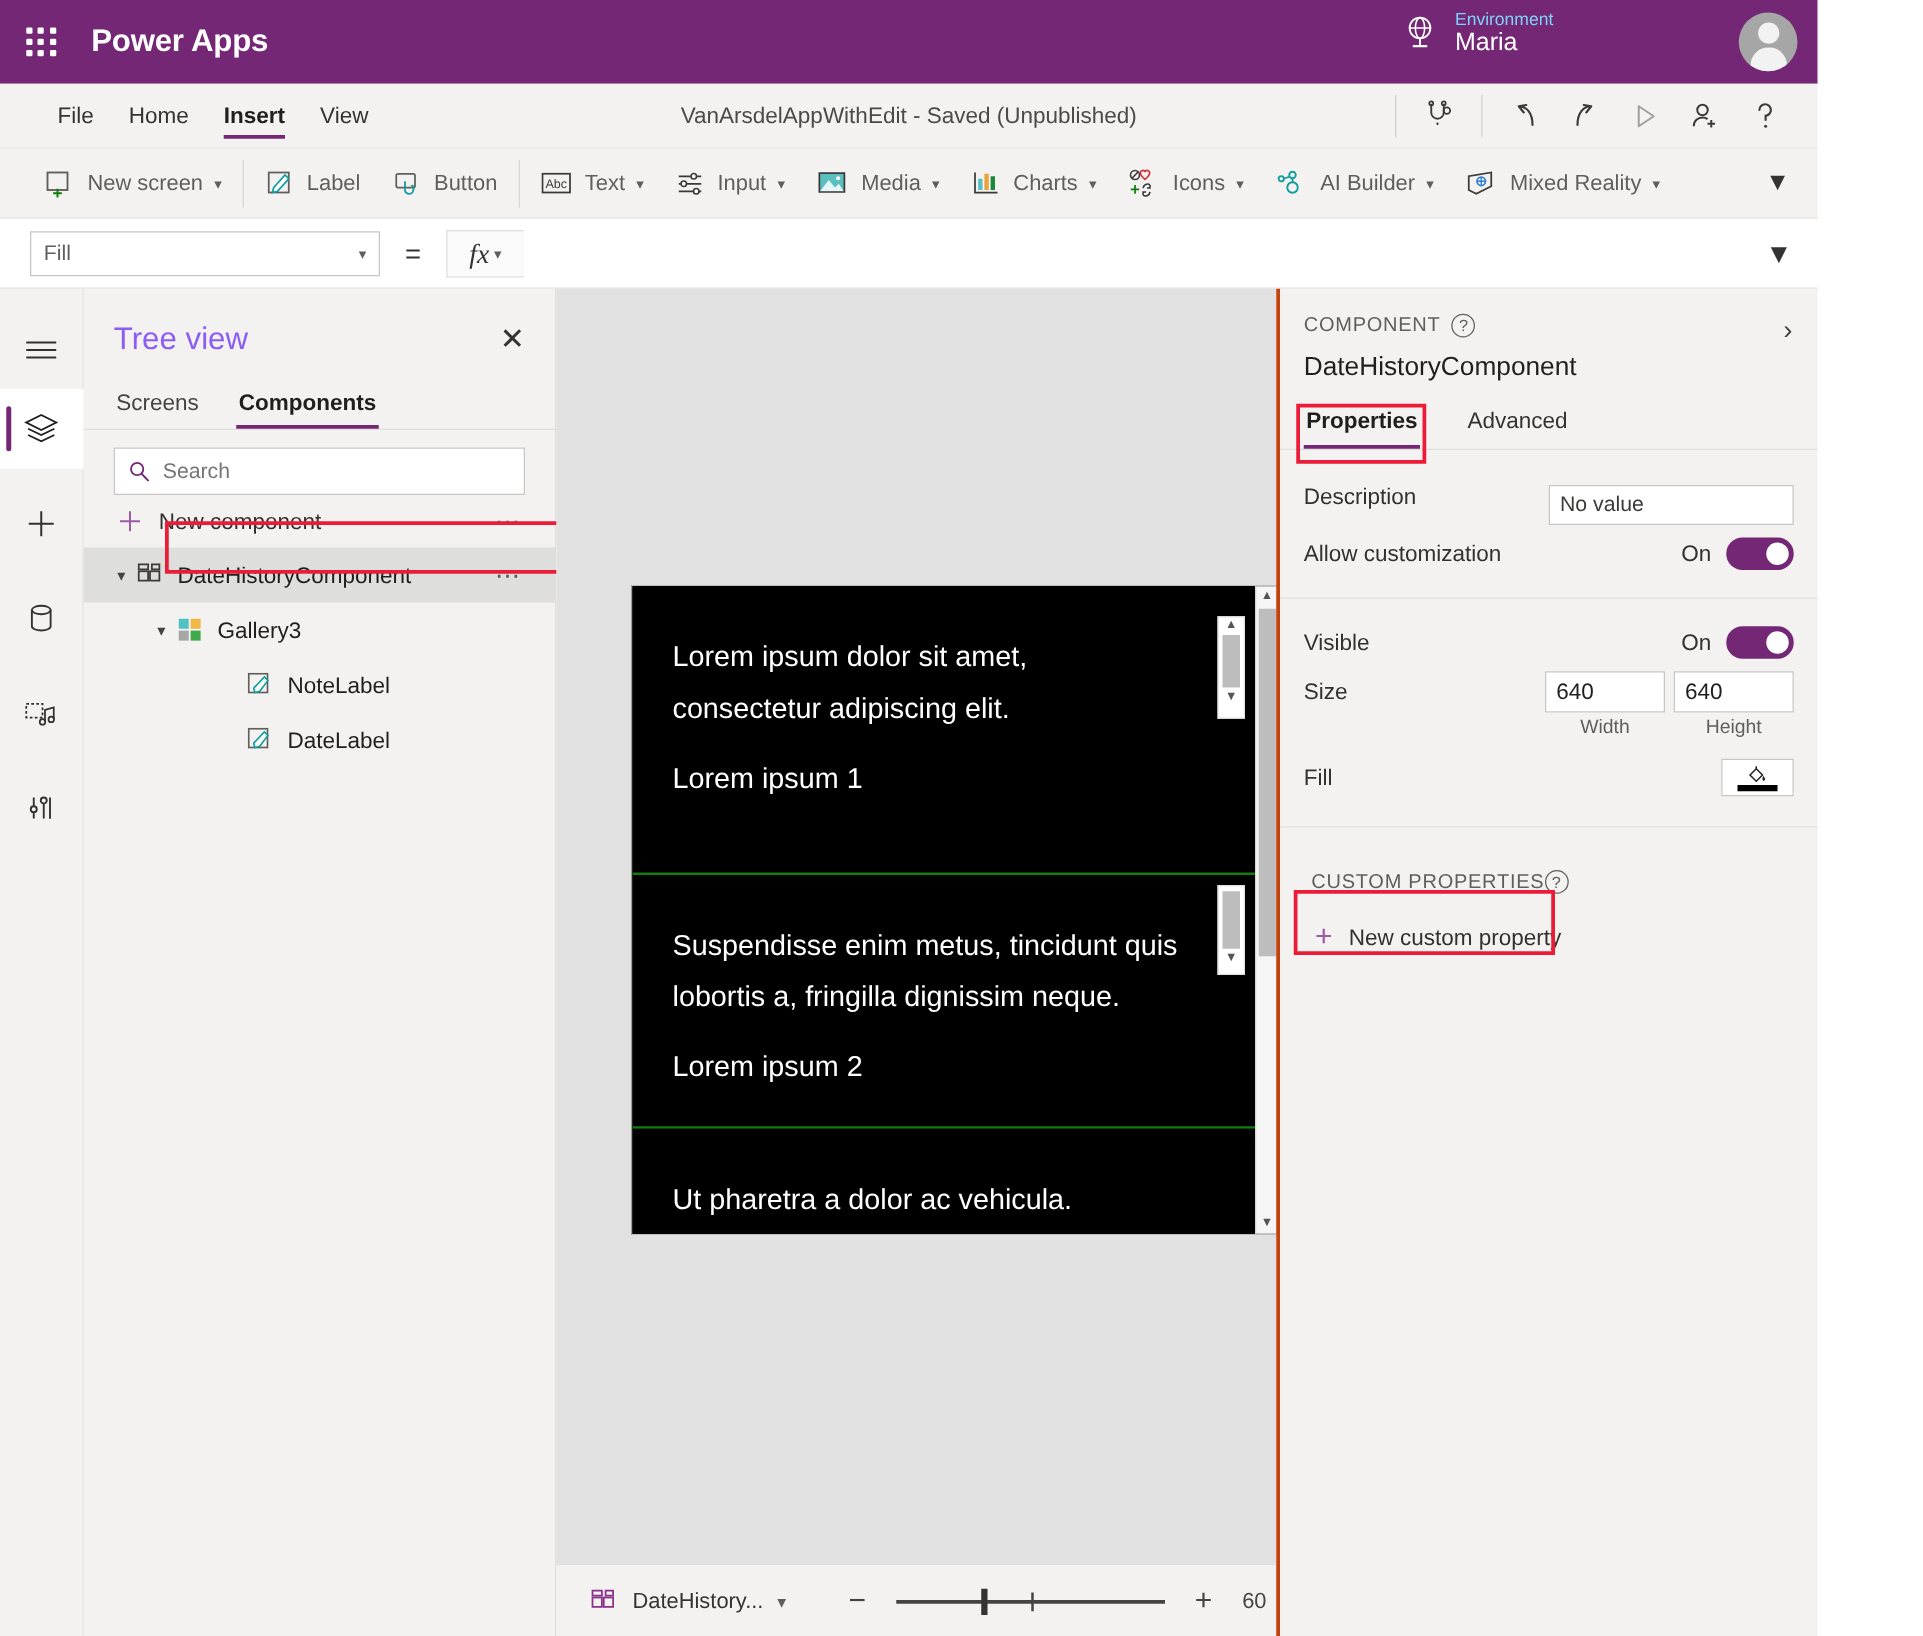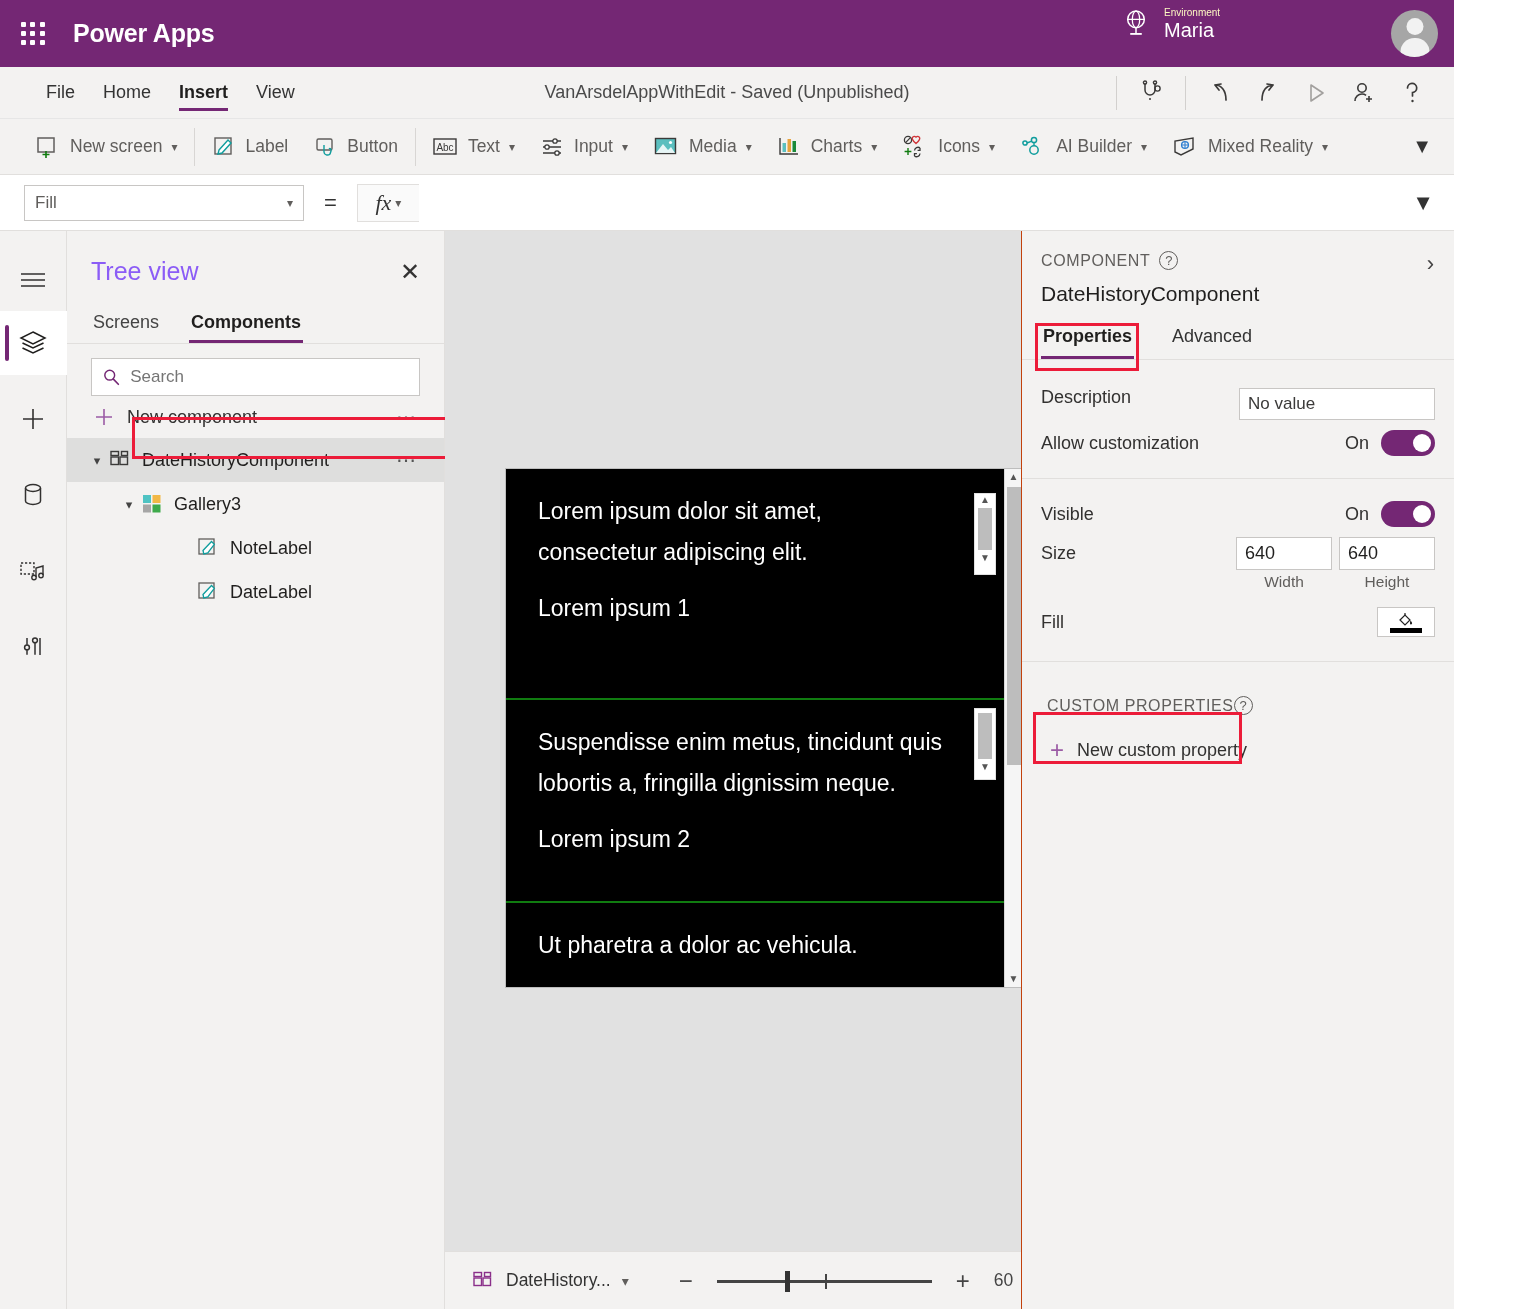--- a/index.html
+++ b/index.html
@@ -18,21 +18,21 @@
     position: relative;
   }
   .waffle { width: 30px; height: 30px; margin-left: 18px; display: grid;
     grid-template-columns: repeat(3, 1fr); grid-template-rows: repeat(3, 1fr);
     gap: 4px; padding: 3px; cursor: pointer; }
   .waffle span { width: 5px; height: 5px; background: #fff; border-radius: 1px; }
   .brand { margin-left: 25px; font-size: 25px; font-weight: bold; letter-spacing: -0.2px; }
   .env-block { position: absolute; left: 1122px; top: 7px; display: flex; align-items: center; }
   .globe-ico { width: 28px; height: 30px; margin-right: 14px; }
   .env-text { line-height: 1.15; }
-  .env-label { font-size: 10px; color: #fef9c3; }
+  .env-label { font-size: 14px; color: #7dd3fc; }
   .env-name { font-size: 20px; }
   .avatar { position: absolute; right: 16px; top: 10px; width: 47px; height: 47px;
     border-radius: 50%; background: #a6a6a6; overflow: hidden; cursor: pointer; }
   .avatar .head { position: absolute; left: 50%; top: 8px; transform: translateX(-50%);
     width: 17px; height: 17px; border-radius: 50%; background: #f2f2f2; }
   .avatar .body { position: absolute; left: 50%; top: 28px; transform: translateX(-50%);
     width: 29px; height: 24px; border-radius: 14px 14px 0 0; background: #f2f2f2; }
 
   
   .menubar {
@@ -131,21 +131,21 @@
   .canvas-wrap { flex: 1; background: #e1e1e1; position: relative; min-width: 0;
     display: flex; flex-direction: column; }
   .canvas-area { flex: 1; position: relative; }
   .device {
     position: absolute; left: 60px; top: 237px; width: 518px; height: 520px;
     background: #000; border: 1px solid #bdbdbd;
   }
   .gallery { position: absolute; left: 0; top: 0; width: 500px; height: 518px;
     background: #000; overflow: hidden; }
   .g-item { position: relative; background: #000; border-bottom: 2px solid #107c10; }
-  .g-note { color: #fff; font-size: 23px; line-height: 1.78; padding: 22px 60px 0 32px; }
+  .g-note { color: #fff; font-size: 23px; line-height: 1.78; padding: 36px 60px 0 32px; }
   .g-date { color: #fff; font-size: 23px; padding: 22px 32px 26px 32px; }
   .mini-sb { position: absolute; right: 10px; width: 22px; background: #fff;
     border: 1px solid #e0e0e0; display: flex; flex-direction: column;
     align-items: center; cursor: pointer; }
   .mini-sb .arr { font-size: 10px; color: #555; line-height: 12px; }
   .mini-sb .thumb { width: 14px; background: #bdbdbd; margin: 2px 0; }
   .outer-sb { position: absolute; right: 0; top: 0; width: 18px; height: 518px;
     background: #f5f5f5; border-left: 1px solid #d8d8d8; cursor: pointer; }
   .outer-sb .arr { width: 100%; text-align: center; font-size: 10px; color: #555; line-height: 16px; }
   .outer-sb .thumb { position: absolute; left: 2px; width: 14px; background: #bdbdbd; }
@@ -160,21 +160,21 @@
   .slider { position: relative; width: 215px; height: 20px; cursor: pointer; }
   .slider .track { position: absolute; left: 0; right: 0; top: 9px; height: 3px; background: #444; }
   .slider .tick { position: absolute; left: 108px; top: 3px; width: 2px; height: 15px; background: #444; }
   .slider .knob { position: absolute; left: 68px; top: 0; width: 5px; height: 21px; background: #333; }
   .zval { font-size: 17.5px; color: #444; }
   .zpct { font-size: 17.5px; color: #666; }
   .fullscreen { margin-left: 34px; font-size: 22px; color: #333; cursor: pointer; }
 
   
   .rightpanel { width: 433px; flex: 0 0 433px; background: #f3f2f1;
-    border-left: 1px solid #c2410c; position: relative; display: flex; flex-direction: column; }
+    border-left: 3px solid #c2410c; position: relative; display: flex; flex-direction: column; }
   .rp-head { display: flex; align-items: center; gap: 9px; padding: 20px 0 0 19px; }
   .rp-kicker { font-size: 16px; color: #605e5c; letter-spacing: 0.6px; }
   .rp-collapse { position: absolute; right: 20px; top: 20px; font-size: 22px; color: #444; cursor: pointer; }
   .rp-name { font-size: 21px; color: #201f1e; padding: 12px 0 0 19px; }
   .rp-tabs { display: flex; padding: 0 19px; margin-top: 16px; border-bottom: 1px solid #e1dfdd; position: relative; }
   .rtab { font-size: 18px; color: #333; padding: 4px 2px 12px 2px; margin-right: 36px;
     cursor: pointer; position: relative; }
   .rtab.active { font-weight: bold; color: #201f1e; }
   .rtab.active::after { content: ""; position: absolute; left: 0; right: 0; bottom: 0;
     height: 3.5px; background: #742774; }

